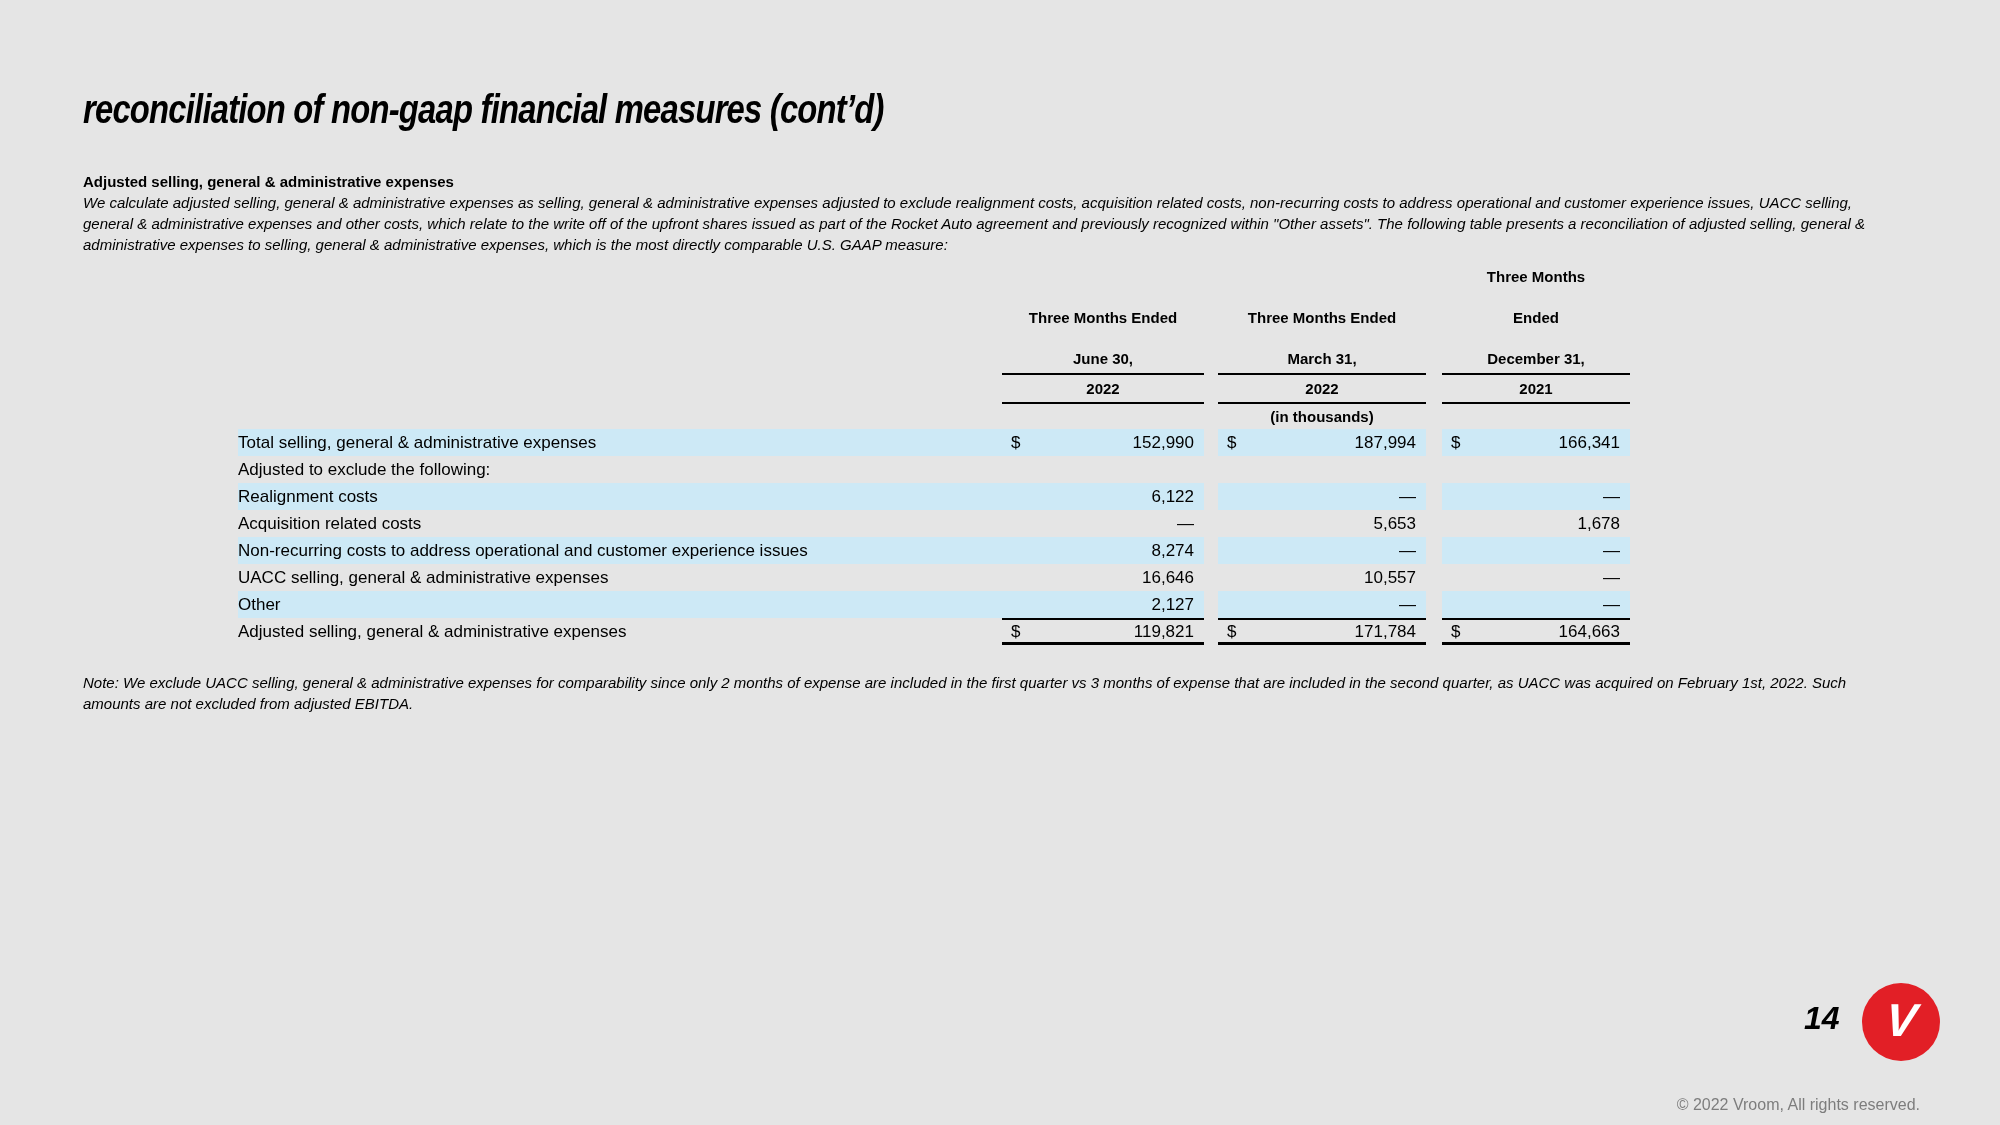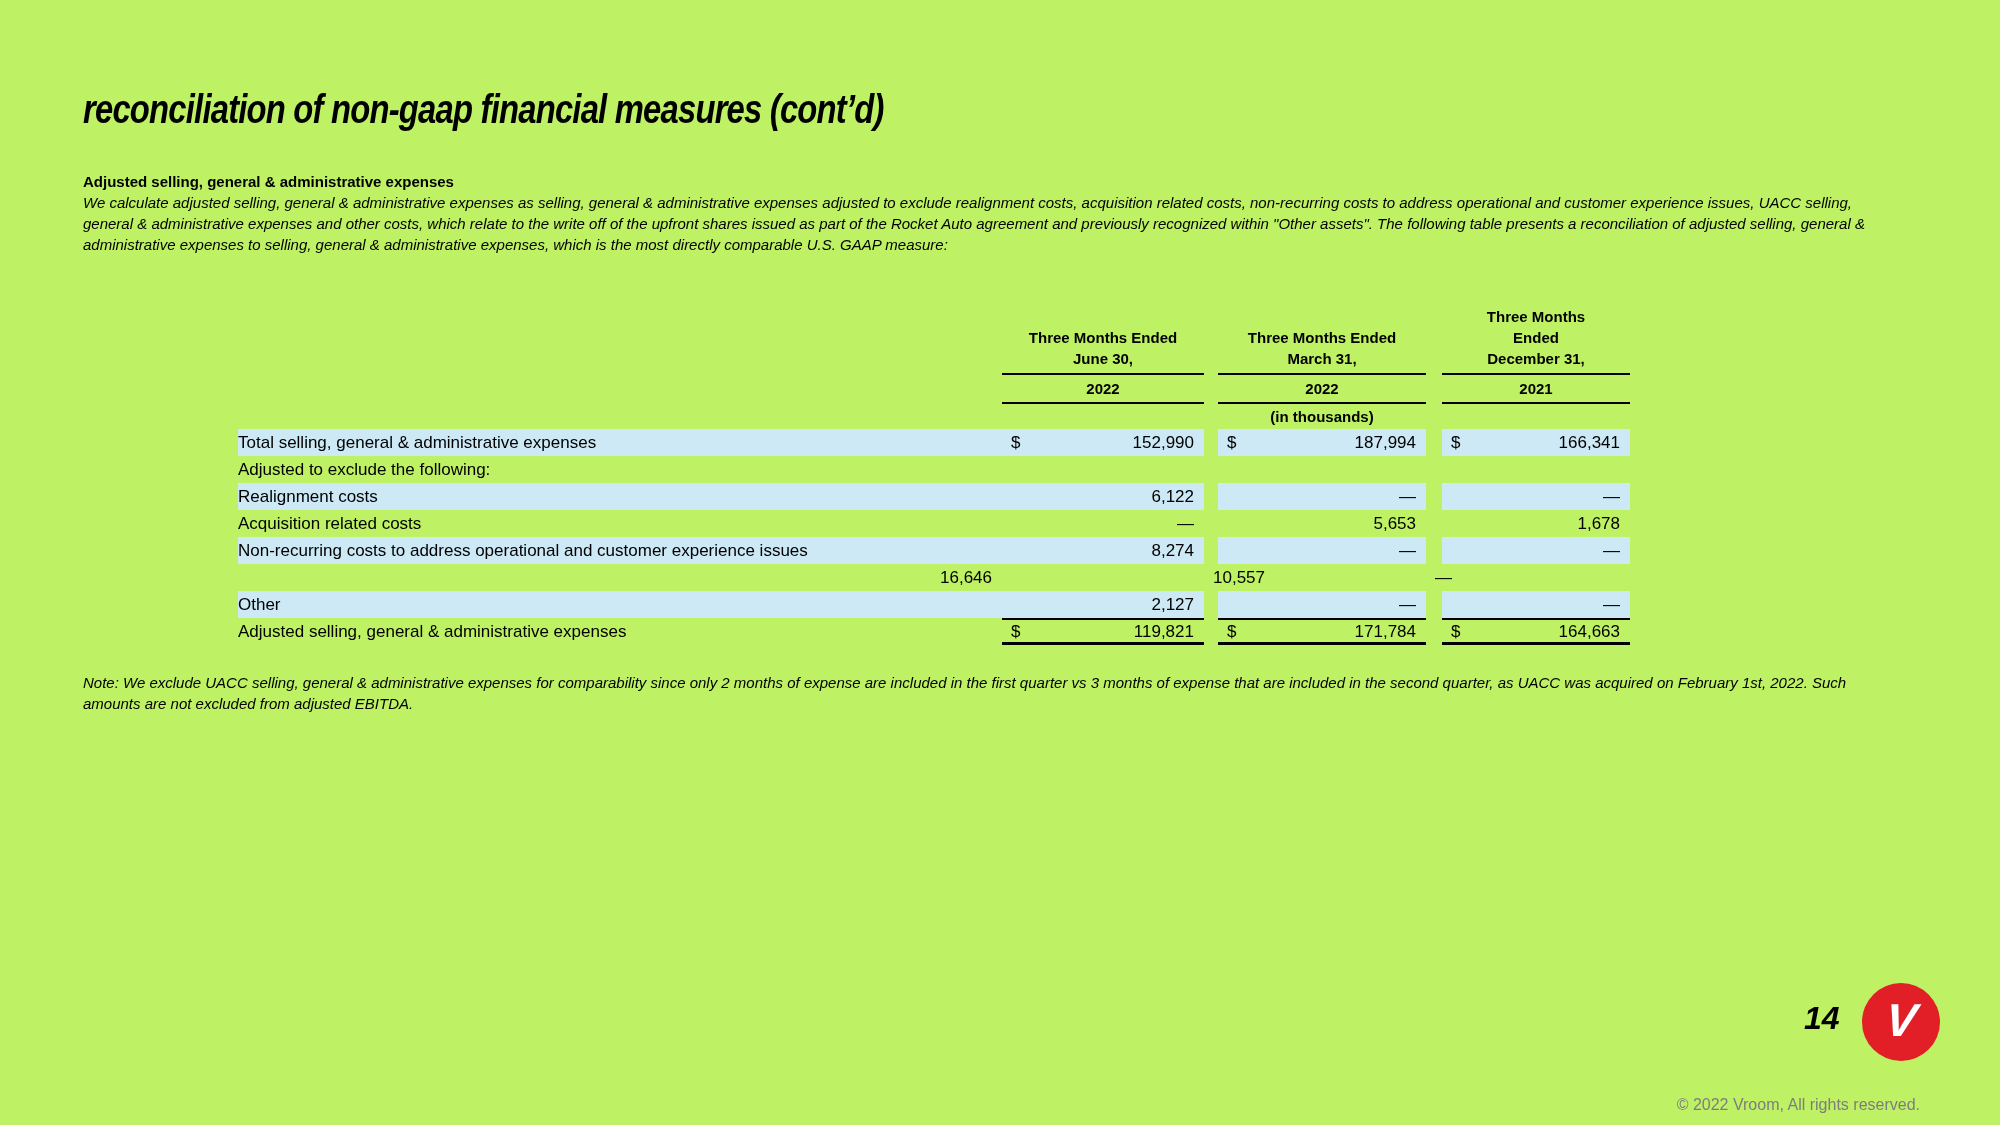--- a/index.html
+++ b/index.html
@@ -1,35 +1,35 @@
 <!DOCTYPE html>
 <html><head>
 <meta charset="utf-8">
 <style>
   html,body{margin:0;padding:0;background:#fff;}
-  .slide{position:relative;width:2000px;height:1125px;background:#bef264;overflow:hidden;
+  .slide{position:relative;width:2000px;height:1125px;background:#e5e5e5;overflow:hidden;
          font-family:"Liberation Sans", sans-serif;color:#000;}
 
   
   .title{position:absolute;left:83px;top:86px;margin:0;font-size:41px;font-weight:bold;
          font-style:italic;letter-spacing:-1px;white-space:nowrap;
          transform:scaleX(0.80);transform-origin:left center;}
 
   
   .intro{position:absolute;left:83px;top:171px;width:1795px;font-size:15px;line-height:21px;}
   .intro-heading{font-weight:bold;}
   .intro-body{font-style:italic;}
 
   
   .fin-table{position:absolute;left:238px;top:305px;width:1392px;font-size:17px;}
   .trow{display:grid;grid-template-columns:764px 202px 14px 208px 16px 188px;}
   .c{box-sizing:border-box;}
   .hd{display:flex;flex-direction:column;justify-content:flex-end;text-align:center;
       font-size:15px;font-weight:bold;line-height:21px;border-bottom:2px solid #000;
-      padding-bottom:4px;height:70px;}
+      padding-bottom:4px;height:70px;gap:20px;}
   .yr{font-size:15px;font-weight:bold;text-align:center;line-height:27px;height:29px;
       border-bottom:2px solid #000;}
   .unit{font-size:15px;font-weight:bold;text-align:center;line-height:25px;height:25px;white-space:nowrap;}
   .drow .c{height:27px;line-height:27px;}
   .drow .label{padding-left:0;white-space:nowrap;overflow:hidden;}
   .drow .val{display:flex;justify-content:space-between;padding-left:9px;padding-right:10px;}
   .hl > .label,.hl > .col{background:var(--hl,#cde9f6);}
   .total > .col{border-top:2px solid #000;border-bottom:3px solid #000;line-height:23px;}
   .num{text-align:right;}
 
@@ -175,20 +175,21 @@
             <span class="cur"></span>
             <span class="num">—</span>
           </div>
           <div class="c gap"></div>
           <div class="c col val">
             <span class="cur"></span>
             <span class="num">—</span>
           </div>
         </div>
         <div class="trow drow">
+          <div class="c label">UACC selling, general &amp; administrative expenses</div>
           <div class="c col val">
             <span class="cur"></span>
             <span class="num">16,646</span>
           </div>
           <div class="c gap"></div>
           <div class="c col val">
             <span class="cur"></span>
             <span class="num">10,557</span>
           </div>
           <div class="c gap"></div>

